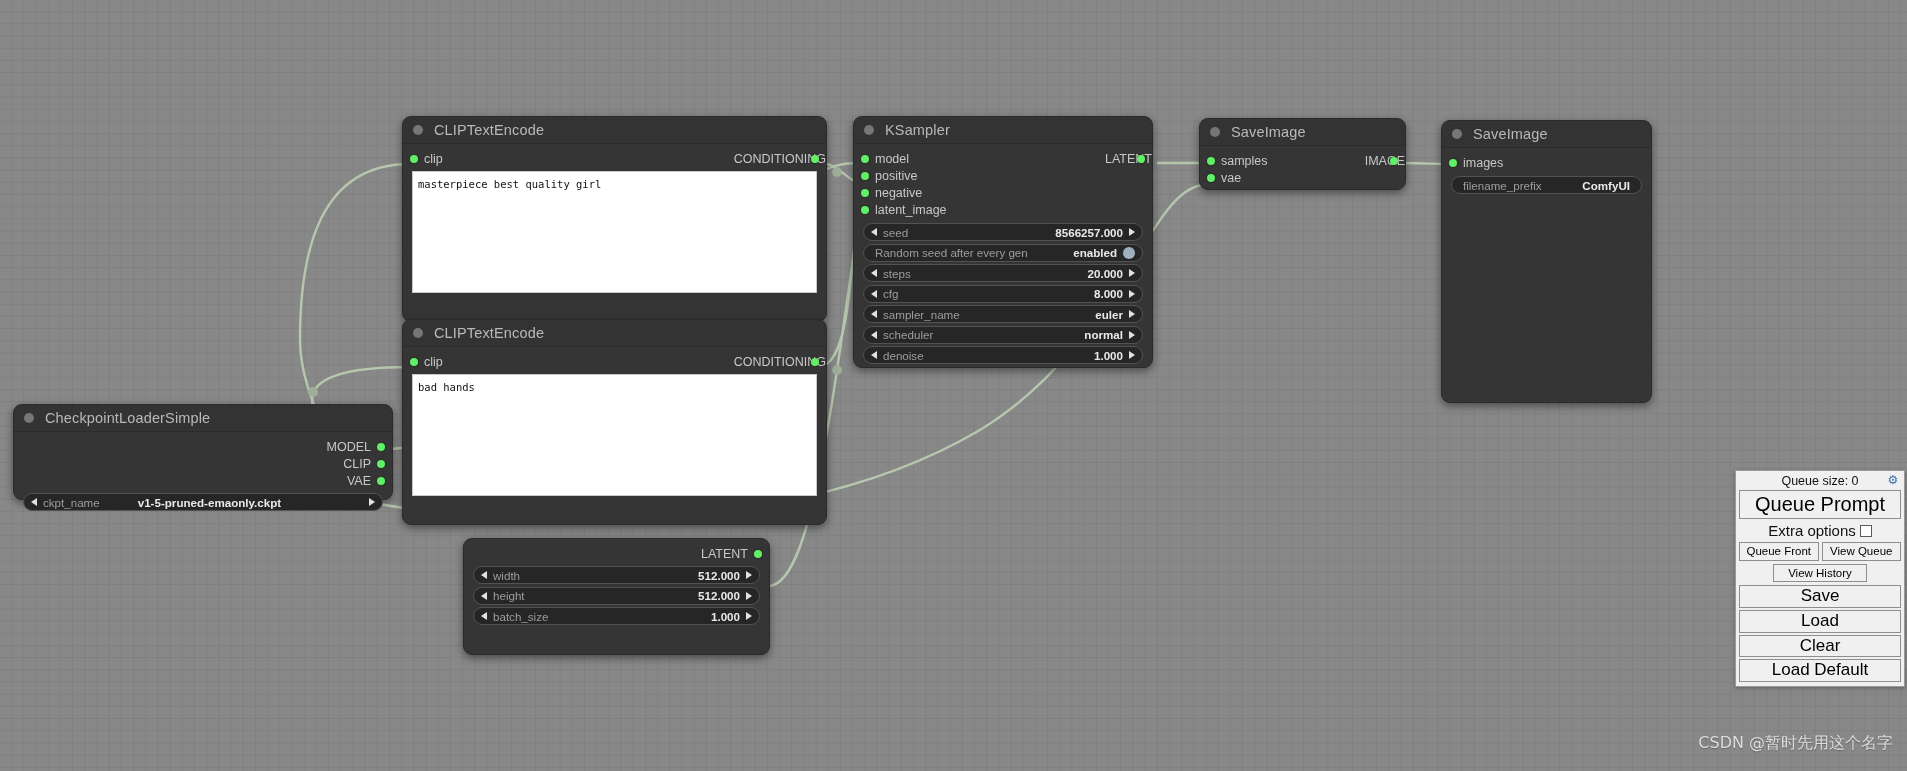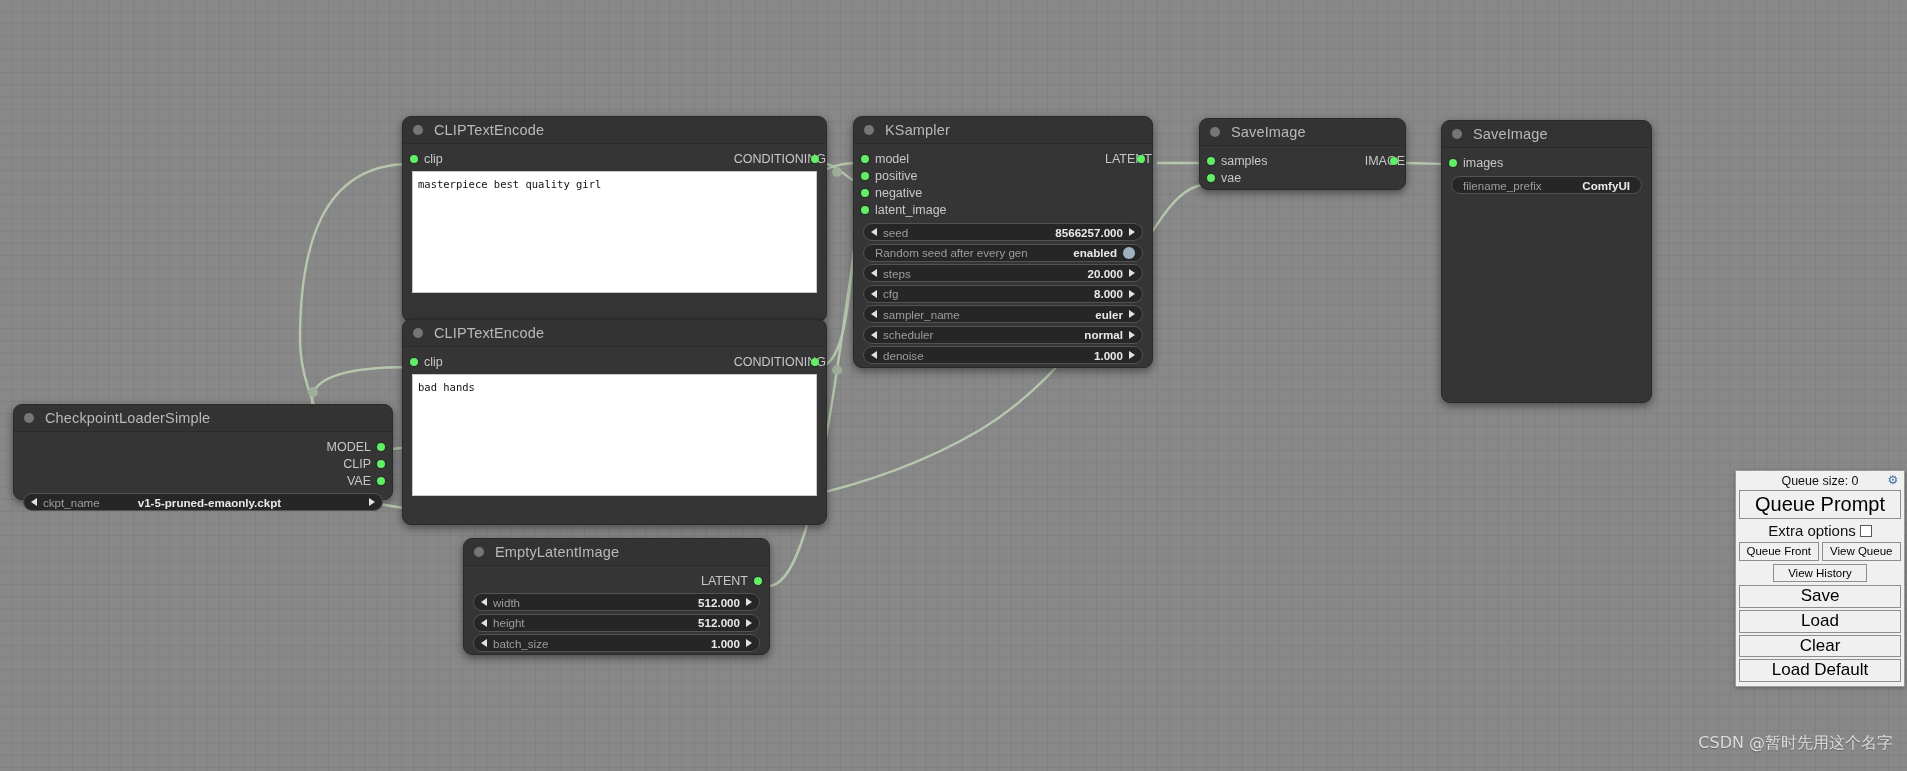--- a/index.html
+++ b/index.html
@@ -348,24 +348,20 @@
       <div class="widget" style="margin-top:4px;">
         <span class="arrow-l"></span>
         <span class="wname">ckpt_name</span>
         <span class="wval" style="margin-right:auto; margin-left:38px;">v1-5-pruned-emaonly.ckpt</span>
         <span class="arrow-r"></span>
       </div>
     </div>
   </div>
 
   <div class="node" style="left:463px; top:538px; width:307px; height:117px;">
-    <div class="node-title">
-      <span class="node-dot"></span>
-      <span class="node-title-text">EmptyLatentImage</span>
-    </div>
     <div class="node-body">
       <div class="slot slot-out">
         <span class="slot-label caps">LATENT</span>
         <span class="port right"></span>
       </div>
       <div class="widget" style="margin-top:4px;">
         <span class="arrow-l"></span>
         <span class="wname">width</span>
         <span class="wval">512.000</span>
         <span class="arrow-r"></span>

